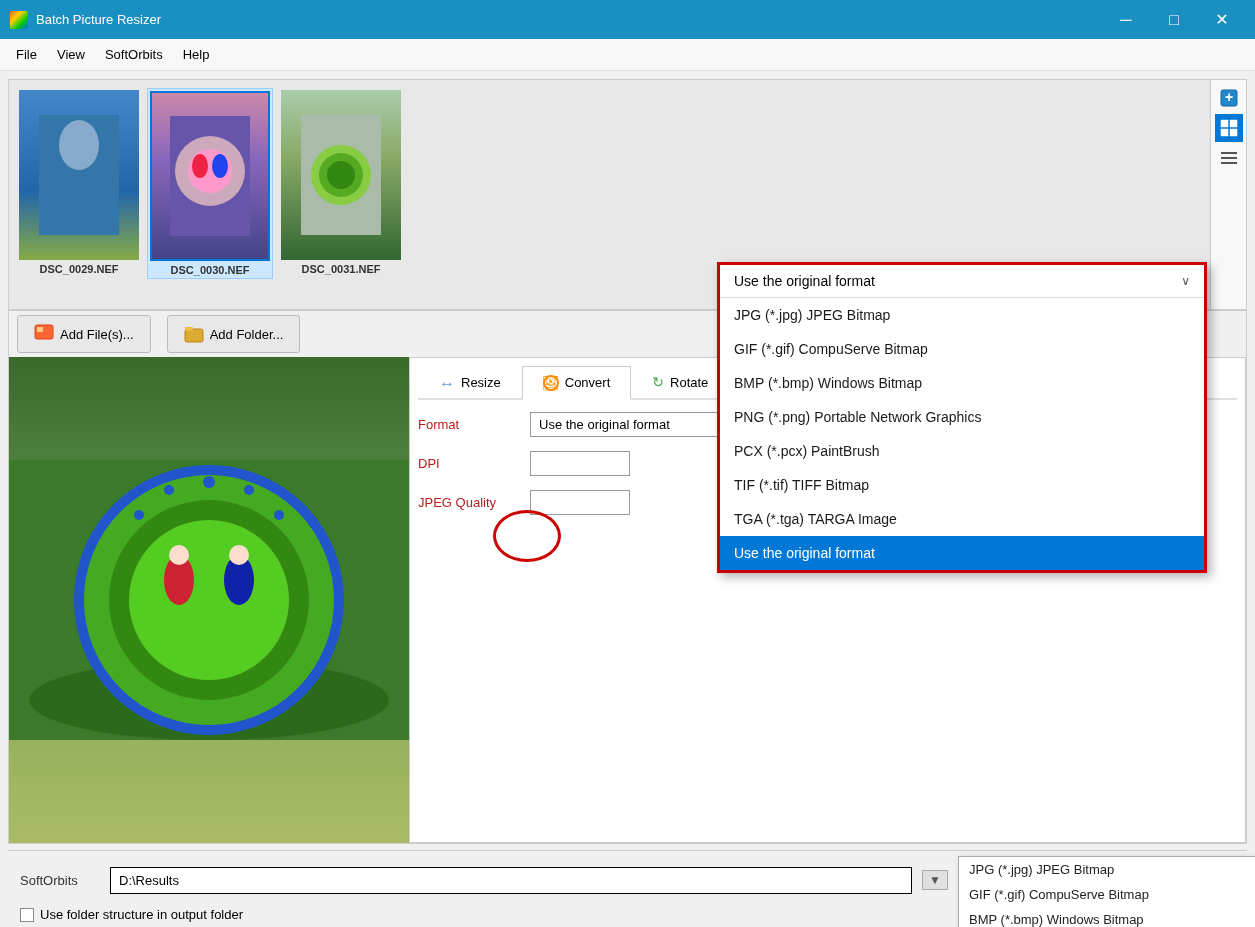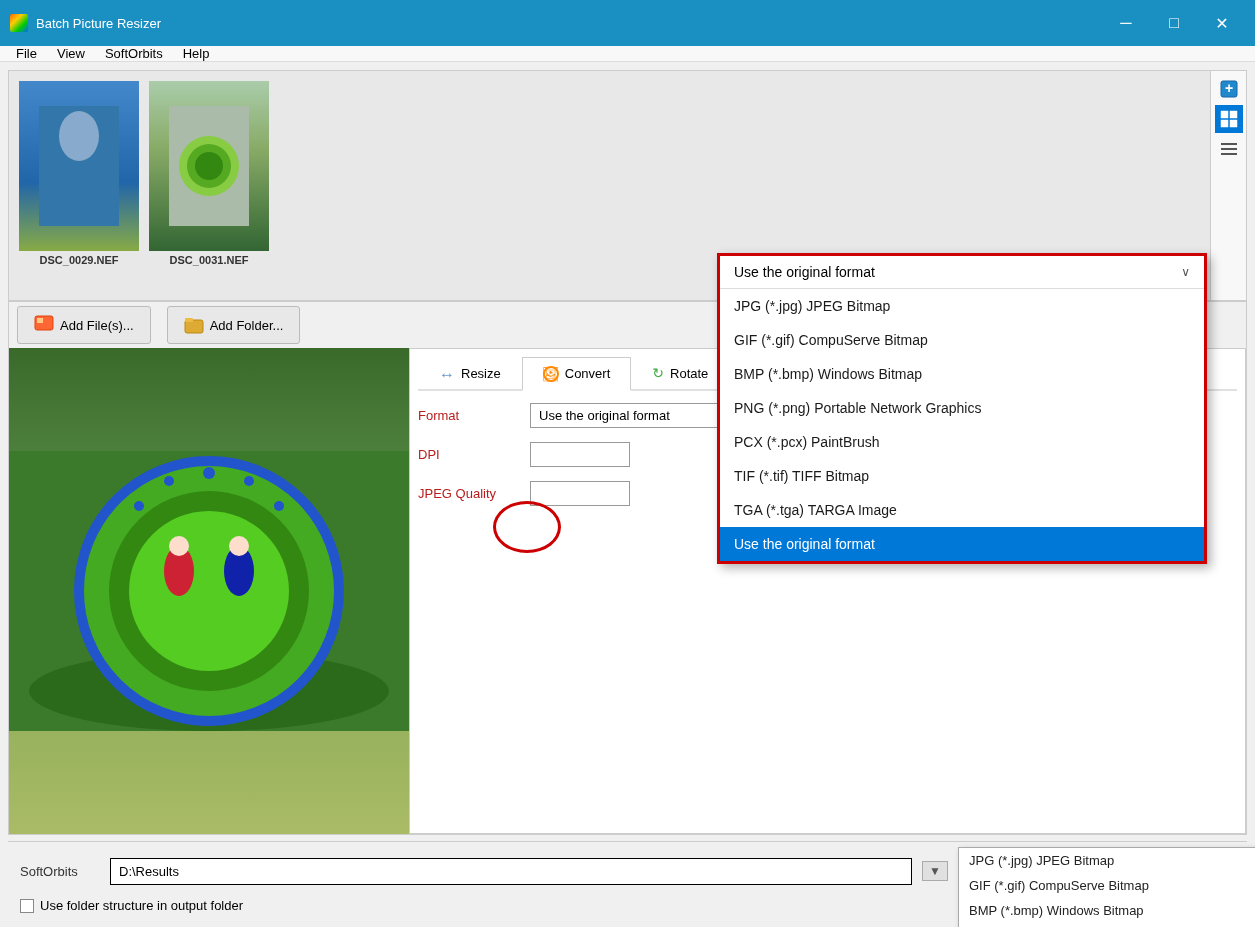--- a/index.html
+++ b/index.html
@@ -9,21 +9,21 @@
       background: #f0f0f0;
       width: 1255px;
       height: 927px;
       overflow: hidden;
     }
 
     
     .title-bar {
       background: #1a8fc1;
       color: white;
-      height: 46px;
+      height: 39px;
       display: flex;
       align-items: center;
       padding: 0 10px;
       justify-content: space-between;
     }
     .title-bar-left {
       display: flex;
       align-items: center;
       gap: 8px;
     }
@@ -51,21 +51,21 @@
       font-size: 16px;
       cursor: pointer;
       background: transparent;
       border: none;
     }
 
     
     .menu-bar {
       background: #f8f8f8;
       border-bottom: 1px solid #ddd;
-      height: 16px;
+      height: 32px;
       display: flex;
       align-items: center;
       padding: 0 8px;
       gap: 4px;
     }
     .menu-item {
       padding: 3px 8px;
       cursor: pointer;
       border-radius: 3px;
       font-size: 13px;
@@ -470,20 +470,32 @@
           <svg width="80" height="120" viewBox="0 0 80 120">
             <rect width="80" height="120" fill="#3377aa"></rect>
             <ellipse cx="40" cy="30" rx="20" ry="25" fill="#88aacc"></ellipse>
             <circle cx="25" cy="80" rx="15" ry="18" fill="#88bb44"></circle>
             <circle cx="55" cy="80" rx="15" ry="18" fill="#88bb44"></circle>
           </svg>
         </div>
         <span class="thumb-label">DSC_0029.NEF</span>
       </div>
 
+      <div class="thumbnail selected">
+        <div class="thumb-img thumb2">
+          <svg width="80" height="120" viewBox="0 0 80 120">
+            <rect width="80" height="120" fill="#6655aa"></rect>
+            <circle cx="40" cy="55" r="35" fill="#ccaabb"></circle>
+            <circle cx="40" cy="55" r="22" fill="#ff99cc"></circle>
+            <ellipse cx="30" cy="50" rx="8" ry="12" fill="#ee2244"></ellipse>
+            <ellipse cx="50" cy="50" rx="8" ry="12" fill="#2244ee"></ellipse>
+          </svg>
+        </div>
+        <span class="thumb-label">DSC_0030.NEF</span>
+      </div>
 
       <div class="thumbnail">
         <div class="thumb-img thumb3">
           <svg width="80" height="120" viewBox="0 0 80 120">
             <rect width="80" height="120" fill="#aabbaa"></rect>
             <circle cx="40" cy="60" r="30" fill="#88cc44"></circle>
             <circle cx="40" cy="60" r="22" fill="#55aa22"></circle>
             <circle cx="40" cy="60" r="14" fill="#338811"></circle>
           </svg>
         </div>

